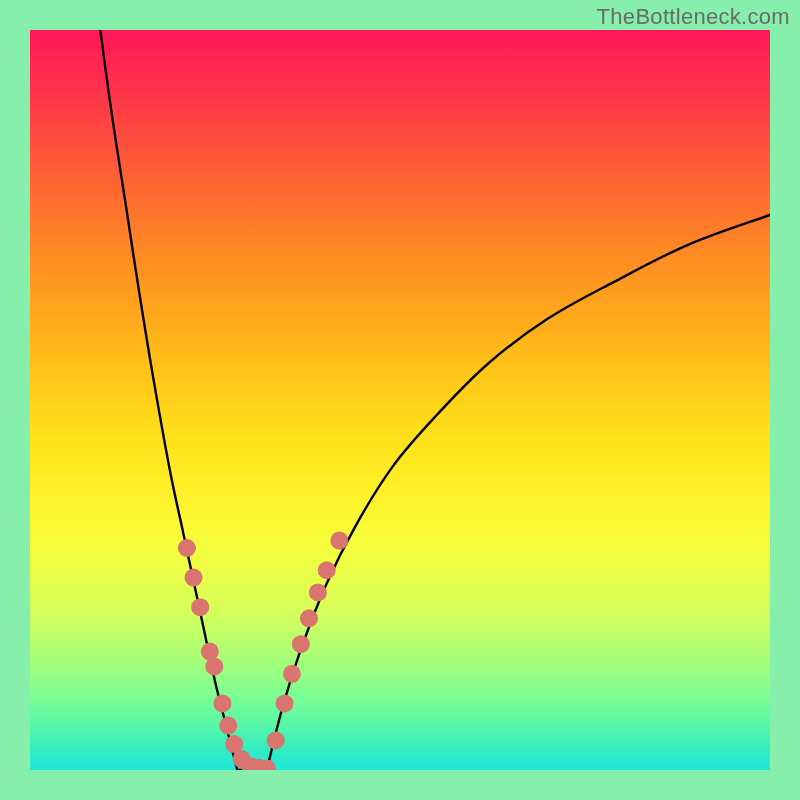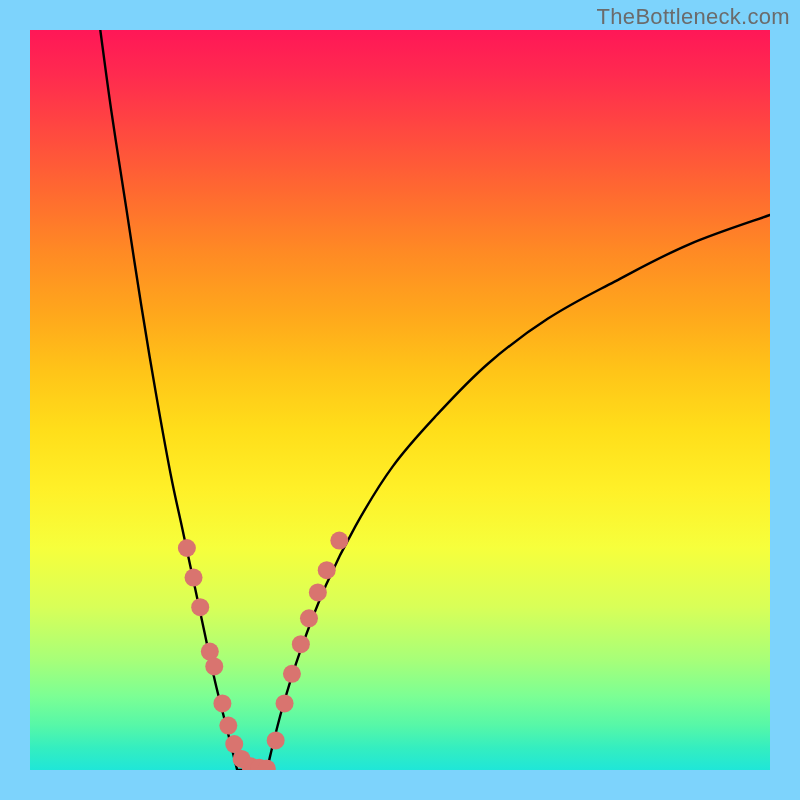--- a/index.html
+++ b/index.html
@@ -10,21 +10,21 @@
     background: #000;
     overflow: hidden;
     font-family: Arial, Helvetica, sans-serif;
   }
   .frame {
     position: absolute;
     top: 0;
     left: 0;
     width: 800px;
     height: 800px;
-    background: #7dd3fc;
+    background: #86efac;
   }
   .plot {
     position: absolute;
     top: 30px;
     left: 30px;
     width: 740px;
     height: 740px;
     background: linear-gradient(to bottom,
       #ff1757 0%,
       #ff2a4f 6%,

